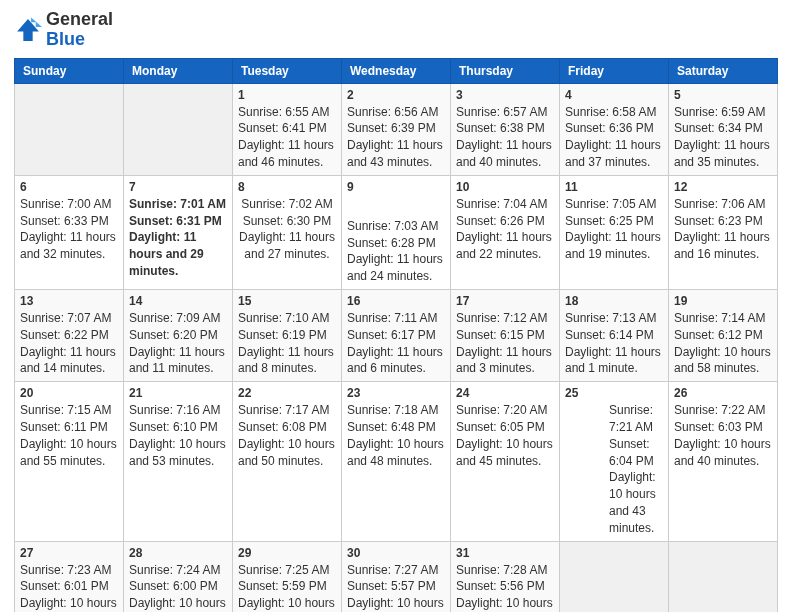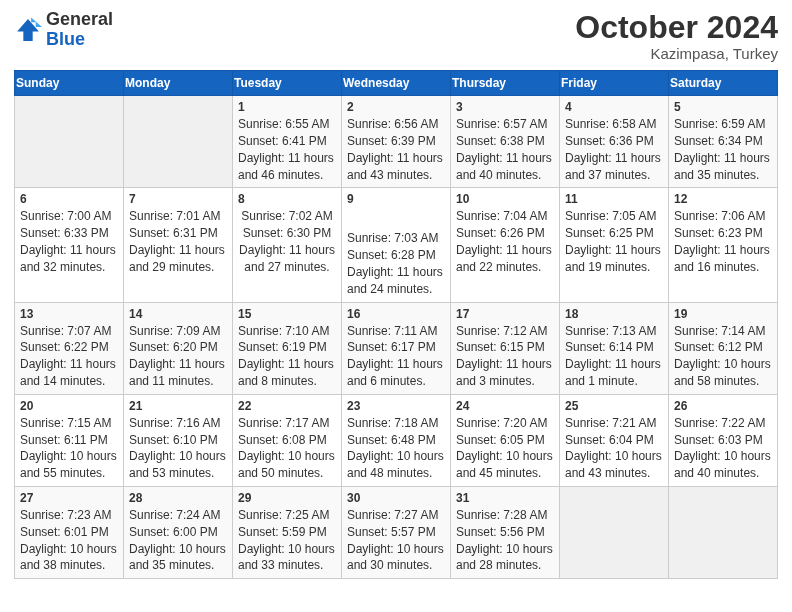--- a/index.html
+++ b/index.html
@@ -56,21 +56,21 @@
     .calendar-table {
       width: 100%;
       border-collapse: collapse;
       flex: 1;
       font-size: 10.5px;
     }
     .calendar-table thead th {
       background: #1565c0;
       color: #fff;
       text-align: left;
-      padding: 5px 1px;
+      padding: 5px 8px;
       font-size: 12px;
       font-weight: bold;
       border: 1px solid #1257a8;
     }
     .calendar-table tbody td {
       border: 1px solid #ccc;
       vertical-align: top;
       padding: 4px 5px;
       width: calc(100% / 7);
       height: 82px;
@@ -106,24 +106,20 @@
     <div class="logo">
       <svg class="logo-icon" viewBox="0 0 36 36">
         <polygon points="18,4 32,20 24,20 24,32 12,32 12,20 4,20" fill="#1565c0"></polygon>
         <polygon points="22,2 36,14 28,14 28,8 22,8" fill="#42a5f5"></polygon>
       </svg>
       <div class="logo-text">
         <span class="logo-general">General</span><br>
         <span class="logo-blue">Blue</span>
       </div>
     </div>
-    <div class="title-block">
-      <div class="month-title">October 2024</div>
-      <div class="subtitle">Kazimpasa, Turkey</div>
-    </div>
   </div>
 
   <table class="calendar-table">
     <thead>
       <tr id="weekday-header">
           <th>Sunday</th>
           <th>Monday</th>
           <th>Tuesday</th>
           <th>Wednesday</th>
           <th>Thursday</th>
@@ -168,21 +164,21 @@
         </tr>
         <tr>
           <td>
             <span class="day-number">6</span>
             <div class="day-info" style="white-space: pre-line;">Sunrise: 7:00 AM
 Sunset: 6:33 PM
 Daylight: 11 hours and 32 minutes.</div>
           </td>
           <td>
             <span class="day-number">7</span>
-            <div class="day-info" style="white-space: pre-line;">Sunrise: 7:01 AM
+            <div class="day-info" style="white-space: pre-line; font-weight: bold;">Sunrise: 7:01 AM
 Sunset: 6:31 PM
 Daylight: 11 hours and 29 minutes.</div>
           </td>
           <td>
             <span class="day-number">8</span>
             <div class="day-info" style="white-space: pre-line; text-align: center;">Sunrise: 7:02 AM
 Sunset: 6:30 PM
 Daylight: 11 hours and 27 minutes.</div>
           </td>
           <td>
@@ -280,21 +276,21 @@
 Daylight: 10 hours and 48 minutes.</div>
           </td>
           <td>
             <span class="day-number">24</span>
             <div class="day-info" style="white-space: pre-line;">Sunrise: 7:20 AM
 Sunset: 6:05 PM
 Daylight: 10 hours and 45 minutes.</div>
           </td>
           <td>
             <span class="day-number">25</span>
-            <div class="day-info" style="white-space: pre-line;">Sunrise: 7:21 AM
+            <div class="day-info" style="white-space: pre-line; margin-left: 44px;">Sunrise: 7:21 AM
 Sunset: 6:04 PM
 Daylight: 10 hours and 43 minutes.</div>
           </td>
           <td>
             <span class="day-number">26</span>
             <div class="day-info" style="white-space: pre-line;">Sunrise: 7:22 AM
 Sunset: 6:03 PM
 Daylight: 10 hours and 40 minutes.</div>
           </td>
         </tr>

